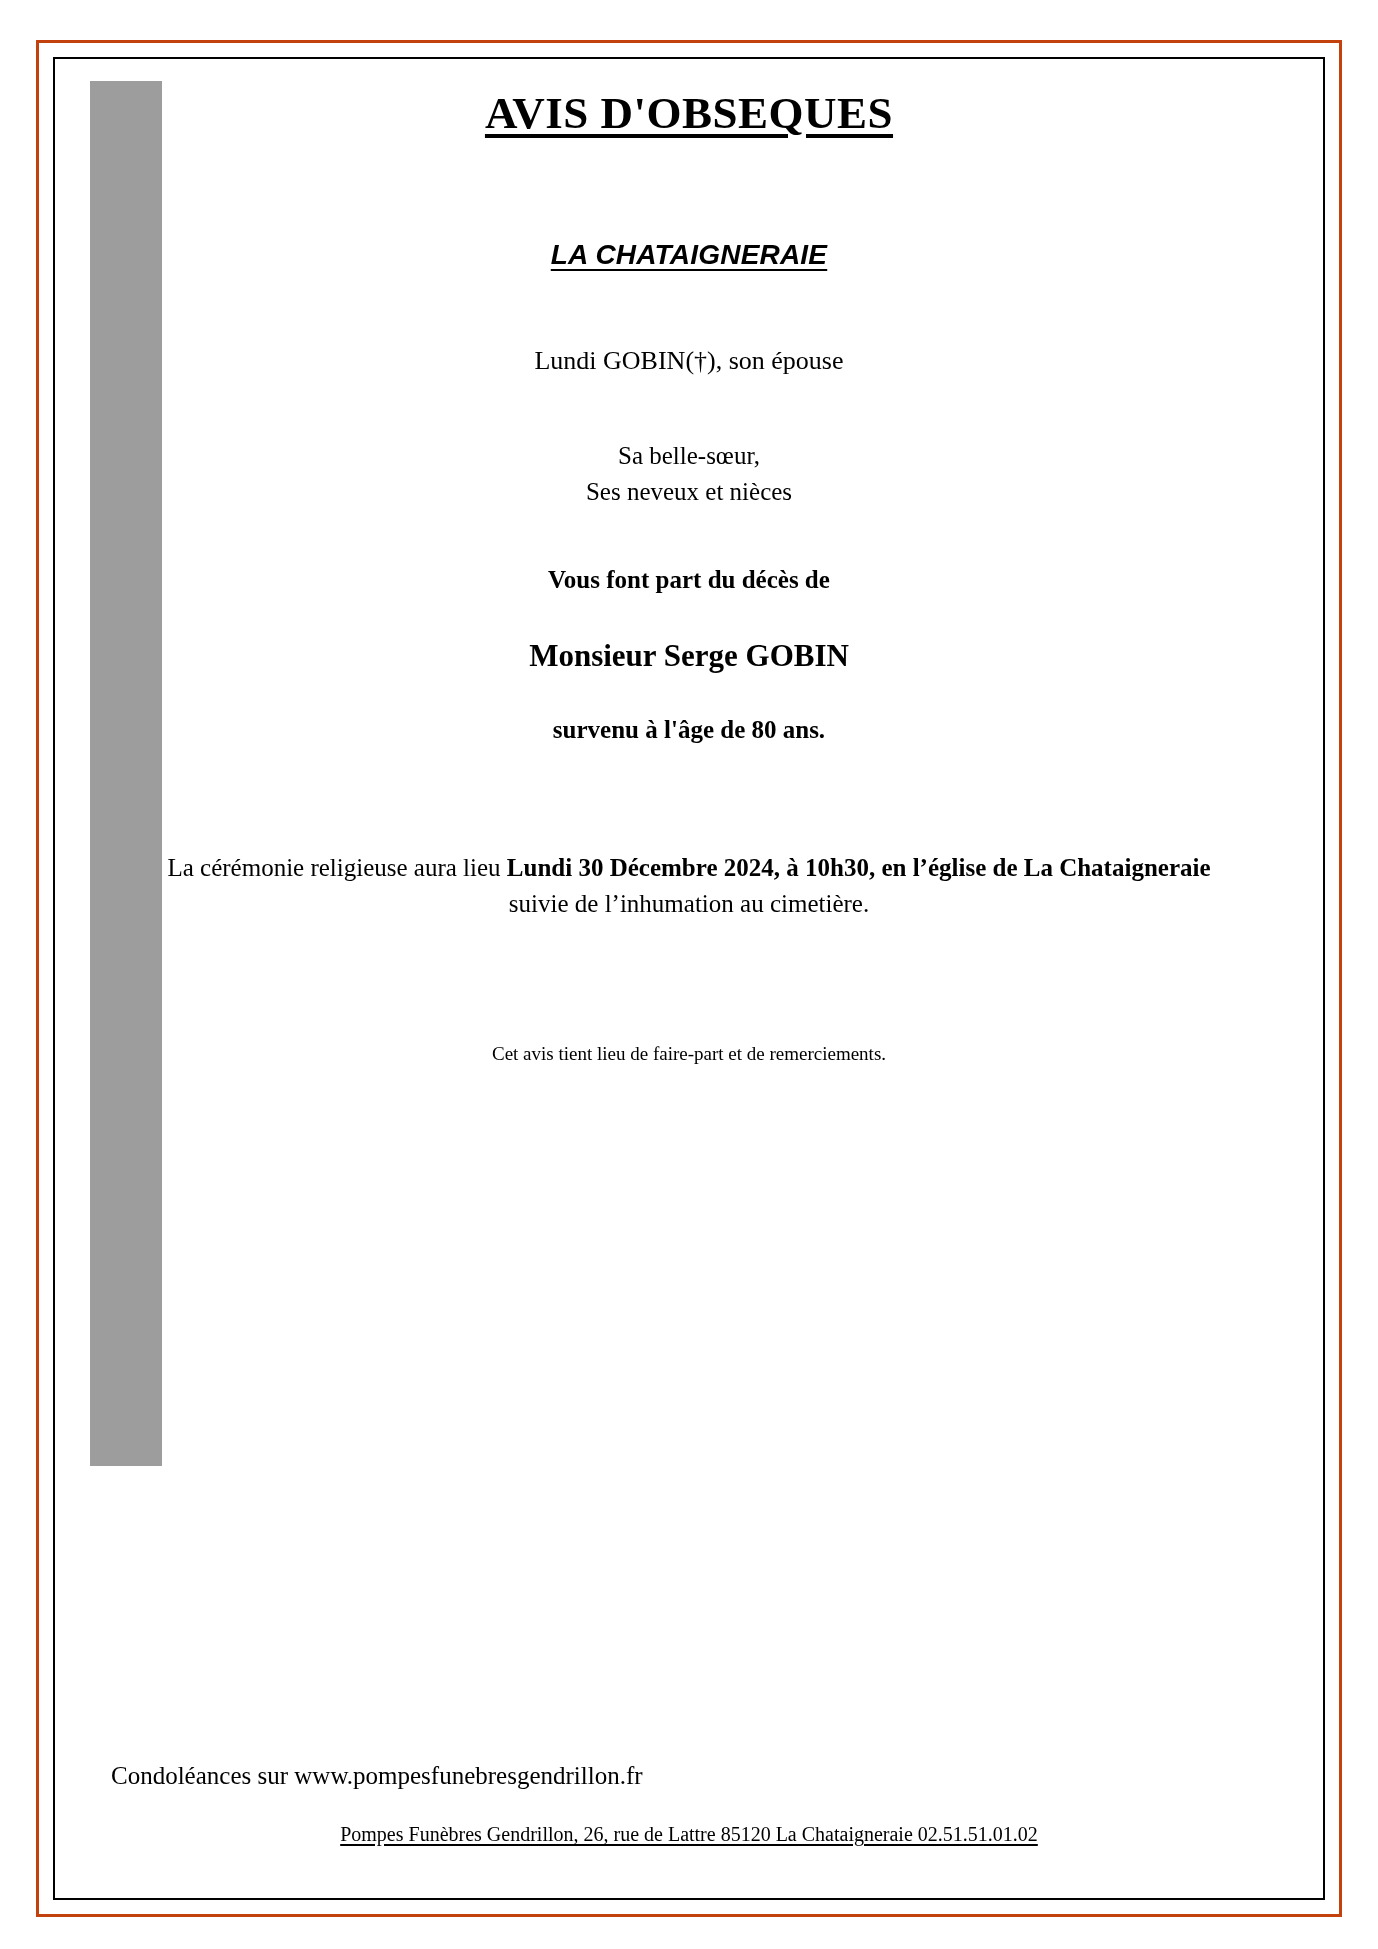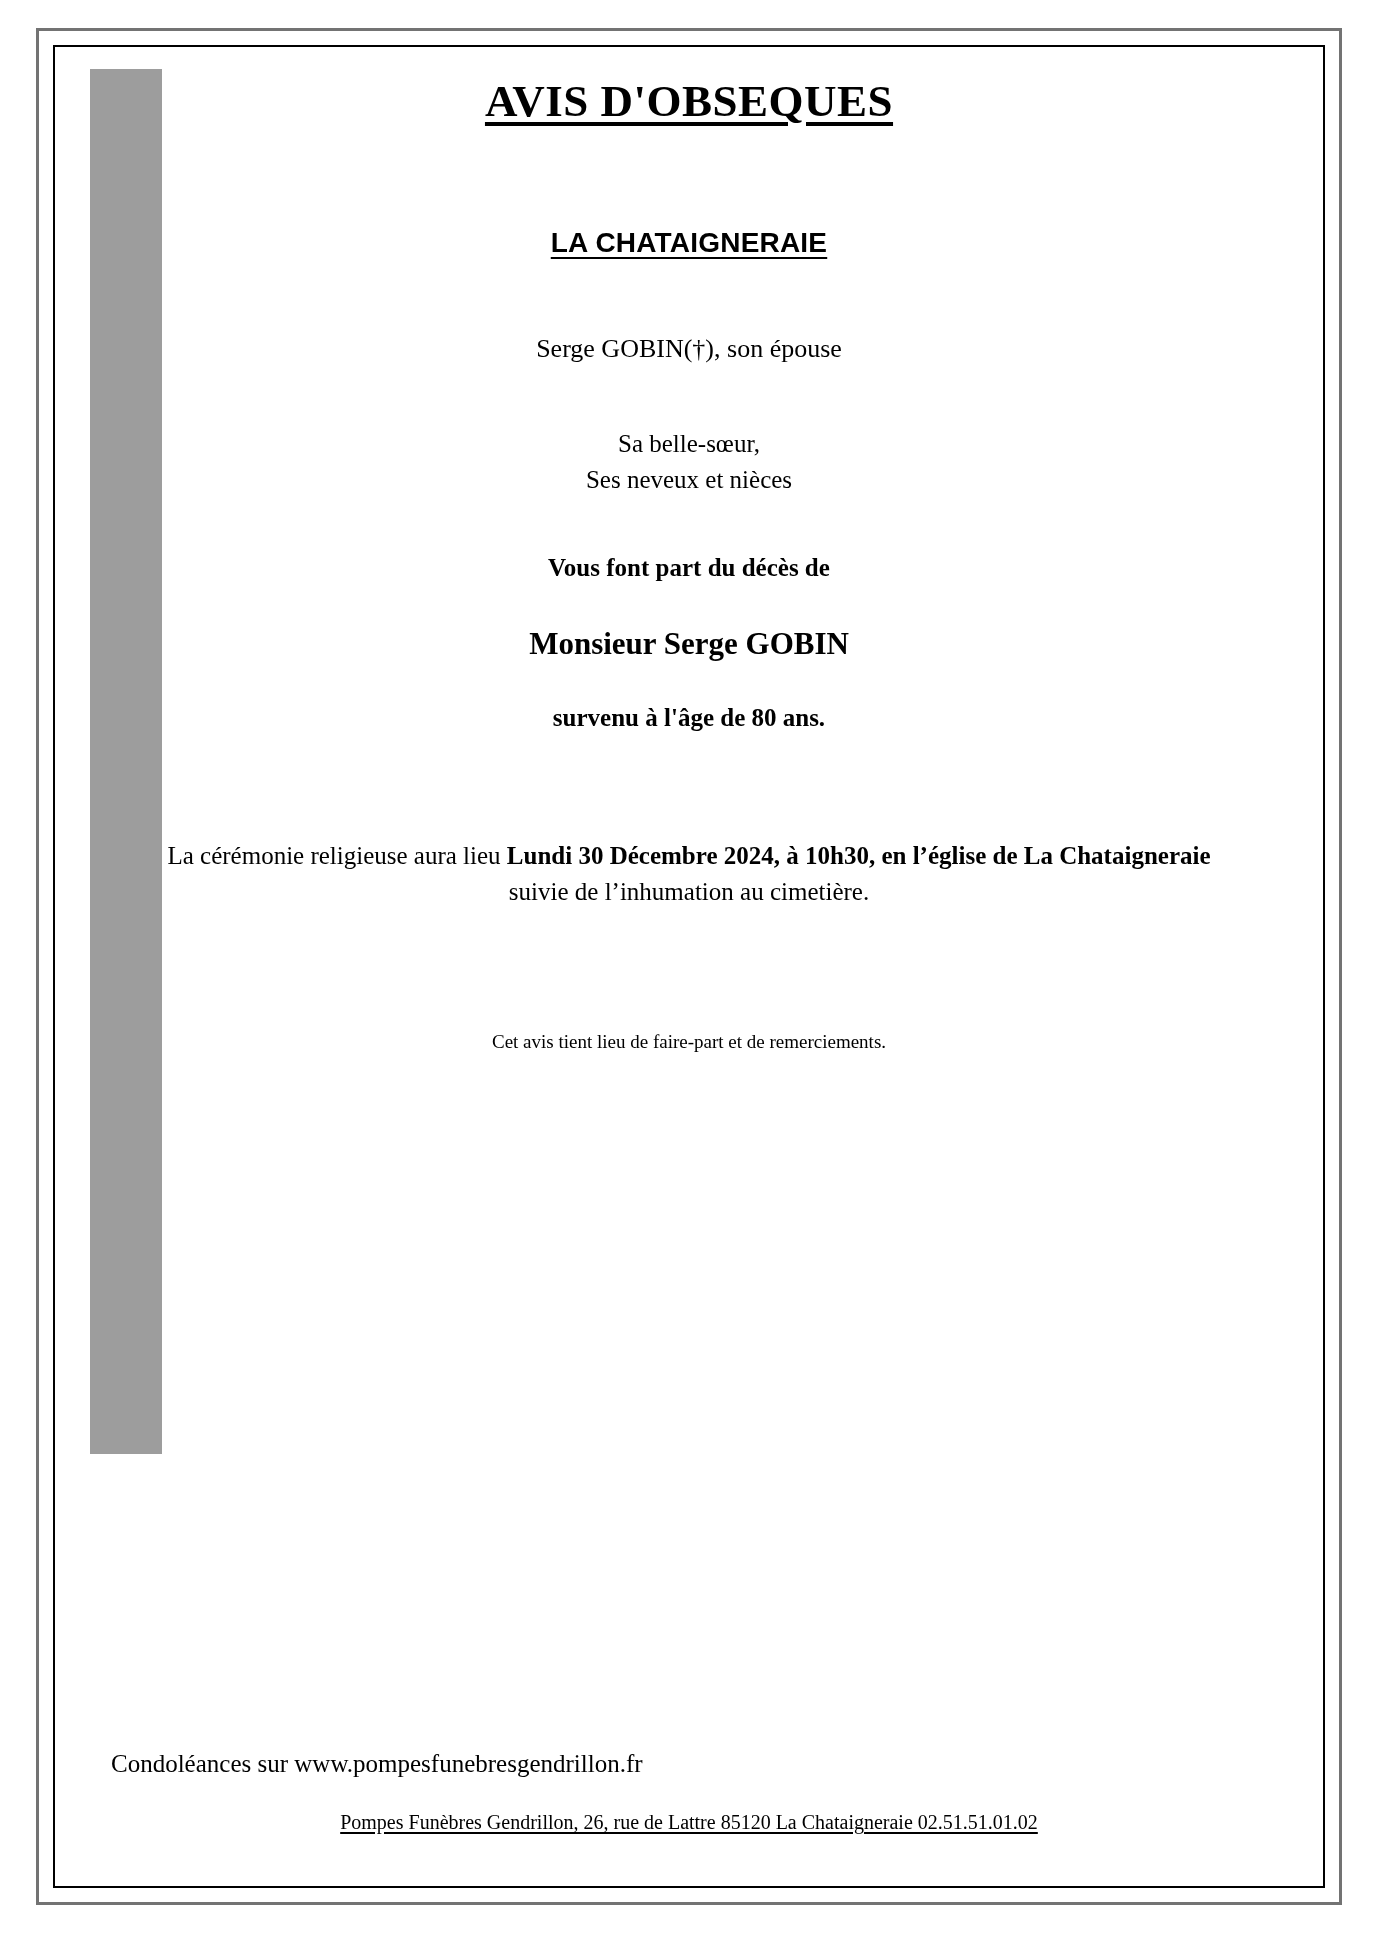--- a/index.html
+++ b/index.html
@@ -13,24 +13,24 @@
     font-family: "Liberation Serif", serif;
     color: #000000;
     position: relative;
     overflow: hidden;
   }
 
   
   .page-frame {
     position: absolute;
     left: 36px;
-    top: 28px;
+    top: 40px;
     width: 1306px;      
     height: 1877px;
-    border: 3px solid #737373;
+    border: 3px solid #c2410c;
     box-sizing: border-box;
   }
   .page-frame-inner {
     position: absolute;
     left: 14px;
     top: 14px;
     right: 14px;
     bottom: 14px;
     border: 2px solid #000;
     box-sizing: border-box;
@@ -71,20 +71,21 @@
 
   .town {
     font-family: "Liberation Sans", sans-serif;
     font-weight: bold;
     font-size: 28px;
     text-decoration: underline;
     text-underline-offset: 5px;
     margin: 0;
     padding-top: 100px;
     letter-spacing: 0.2px;
+    font-style: italic;
   }
 
   .family-line {
     font-size: 26px;
     margin: 0;
     padding-top: 72px;
     line-height: 1.35;
   }
   .family-block {
     font-size: 25px;
@@ -161,21 +162,21 @@
   <div class="page-frame-inner">
 
     <div class="grey-bar"></div>
 
     <div class="content">
 
       <h1 class="doc-title">AVIS D'OBSEQUES</h1>
 
       <h2 class="town">LA CHATAIGNERAIE</h2>
 
-      <p class="family-line">Serge GOBIN(†), son épouse</p>
+      <p class="family-line">Lundi GOBIN(†), son épouse</p>
 
       <p class="family-block">
         <span>Sa belle-sœur,</span><br>
         <span>Ses neveux et nièces</span>
       </p>
 
       <p class="announce">Vous font part du décès de</p>
 
       <p class="deceased">Monsieur Serge GOBIN</p>
 

